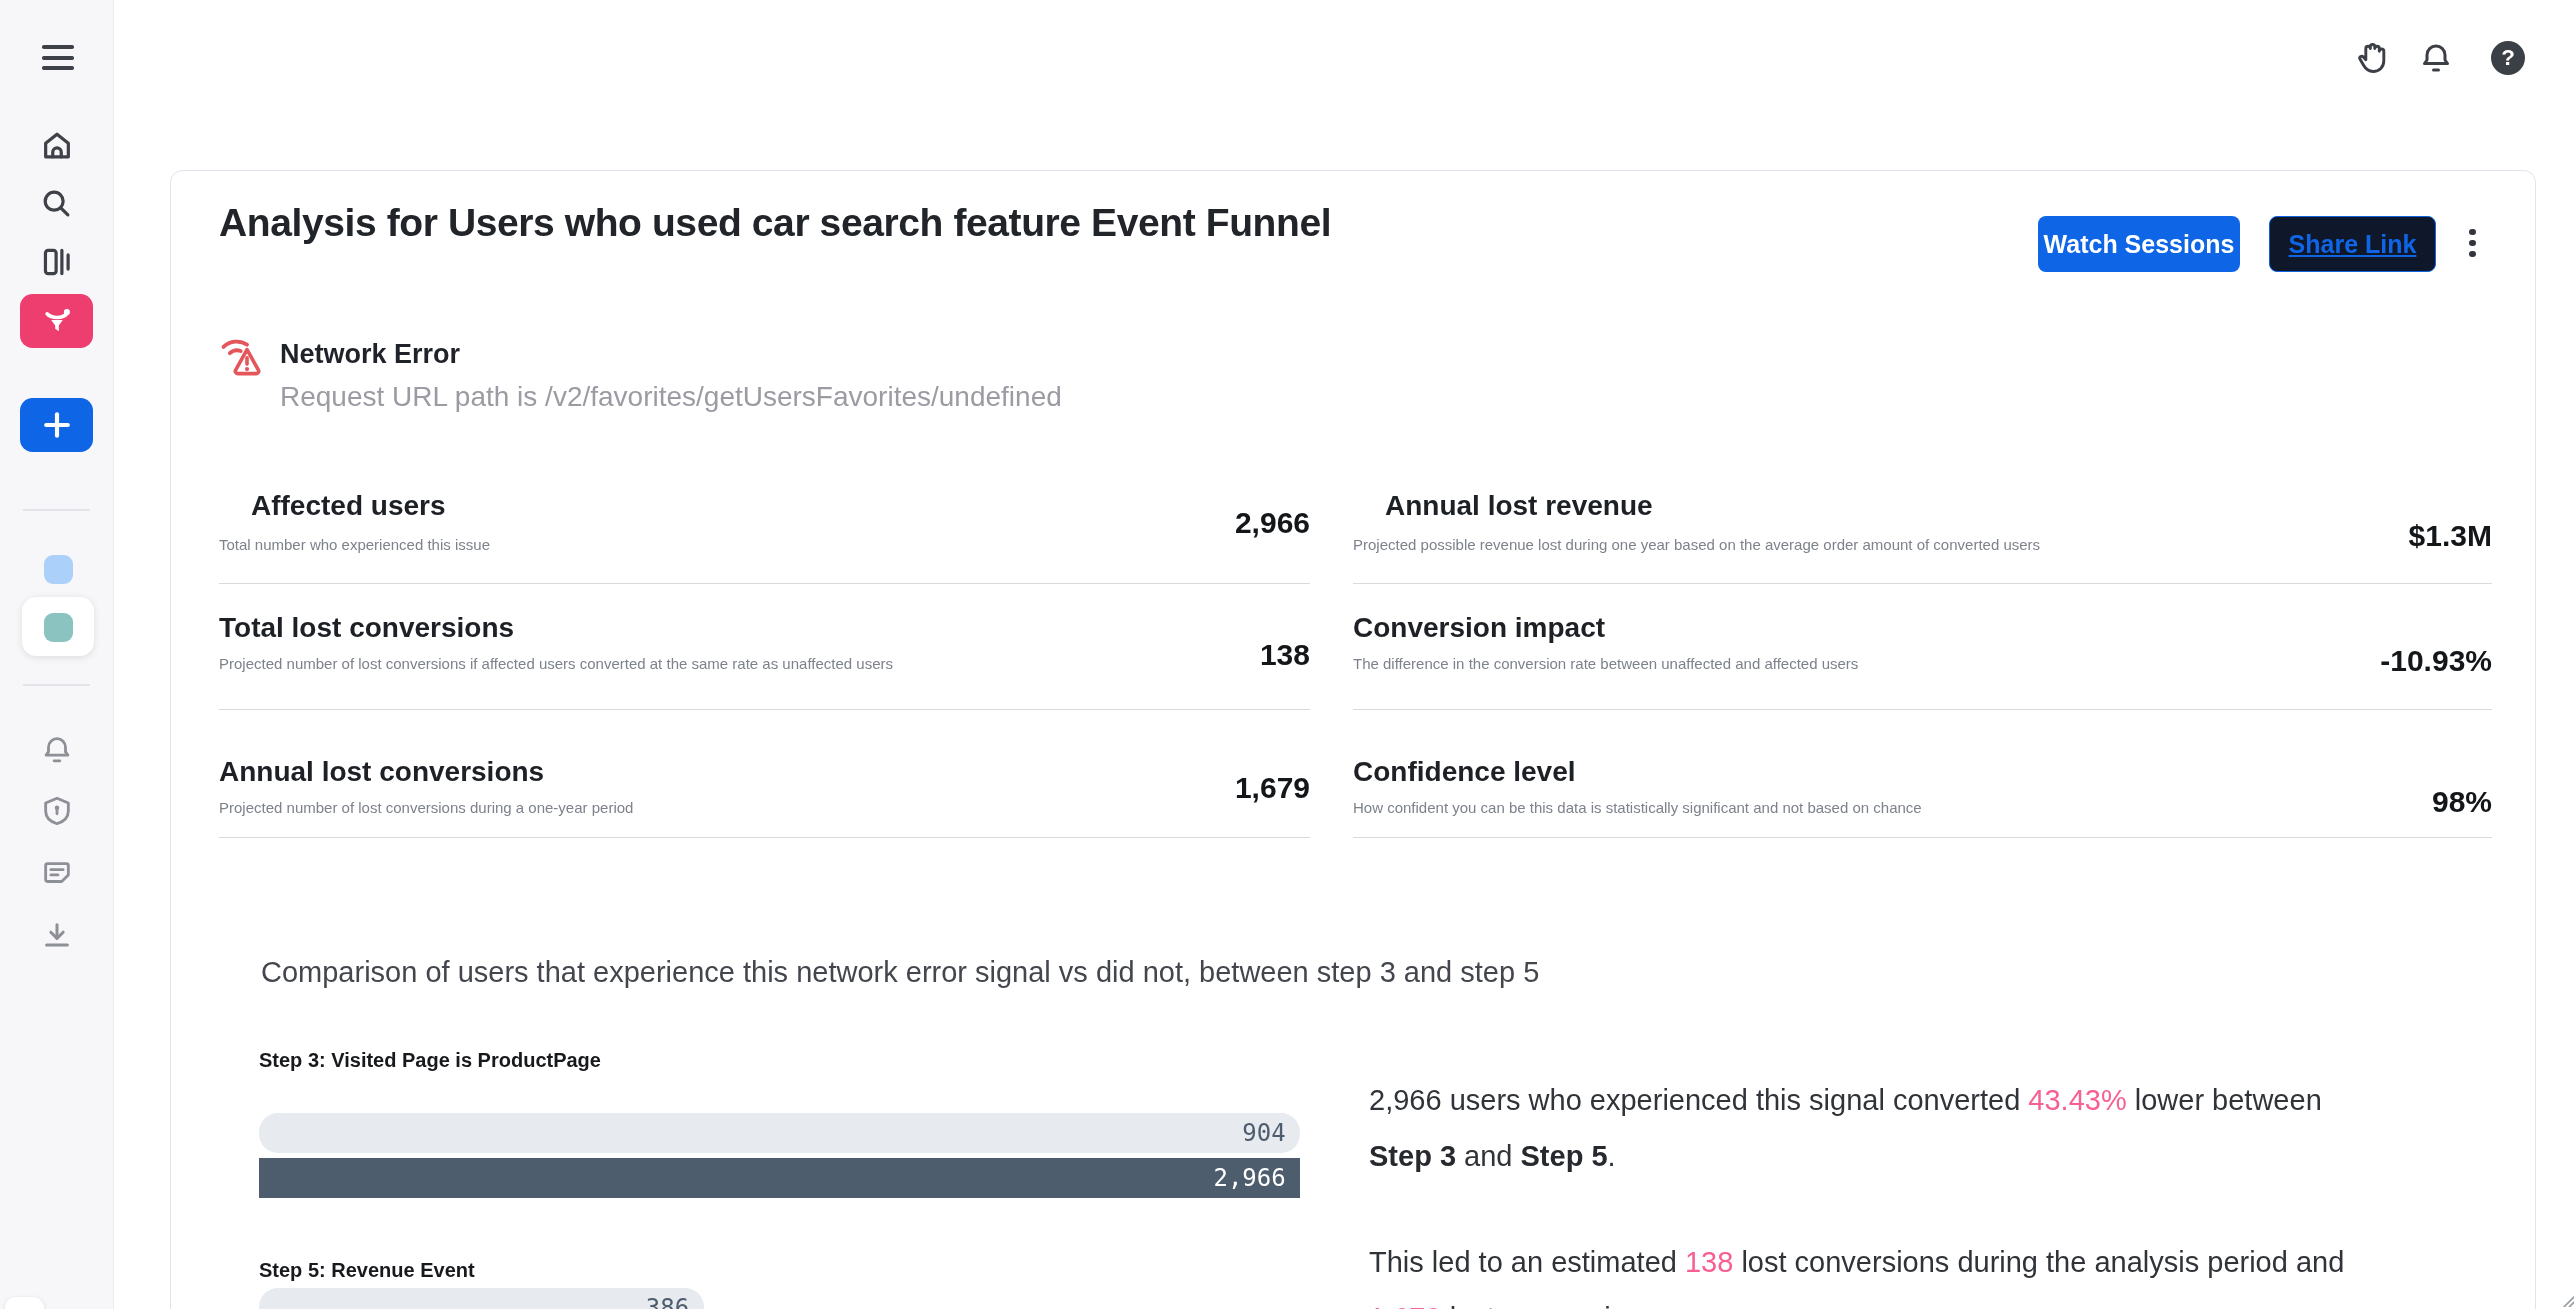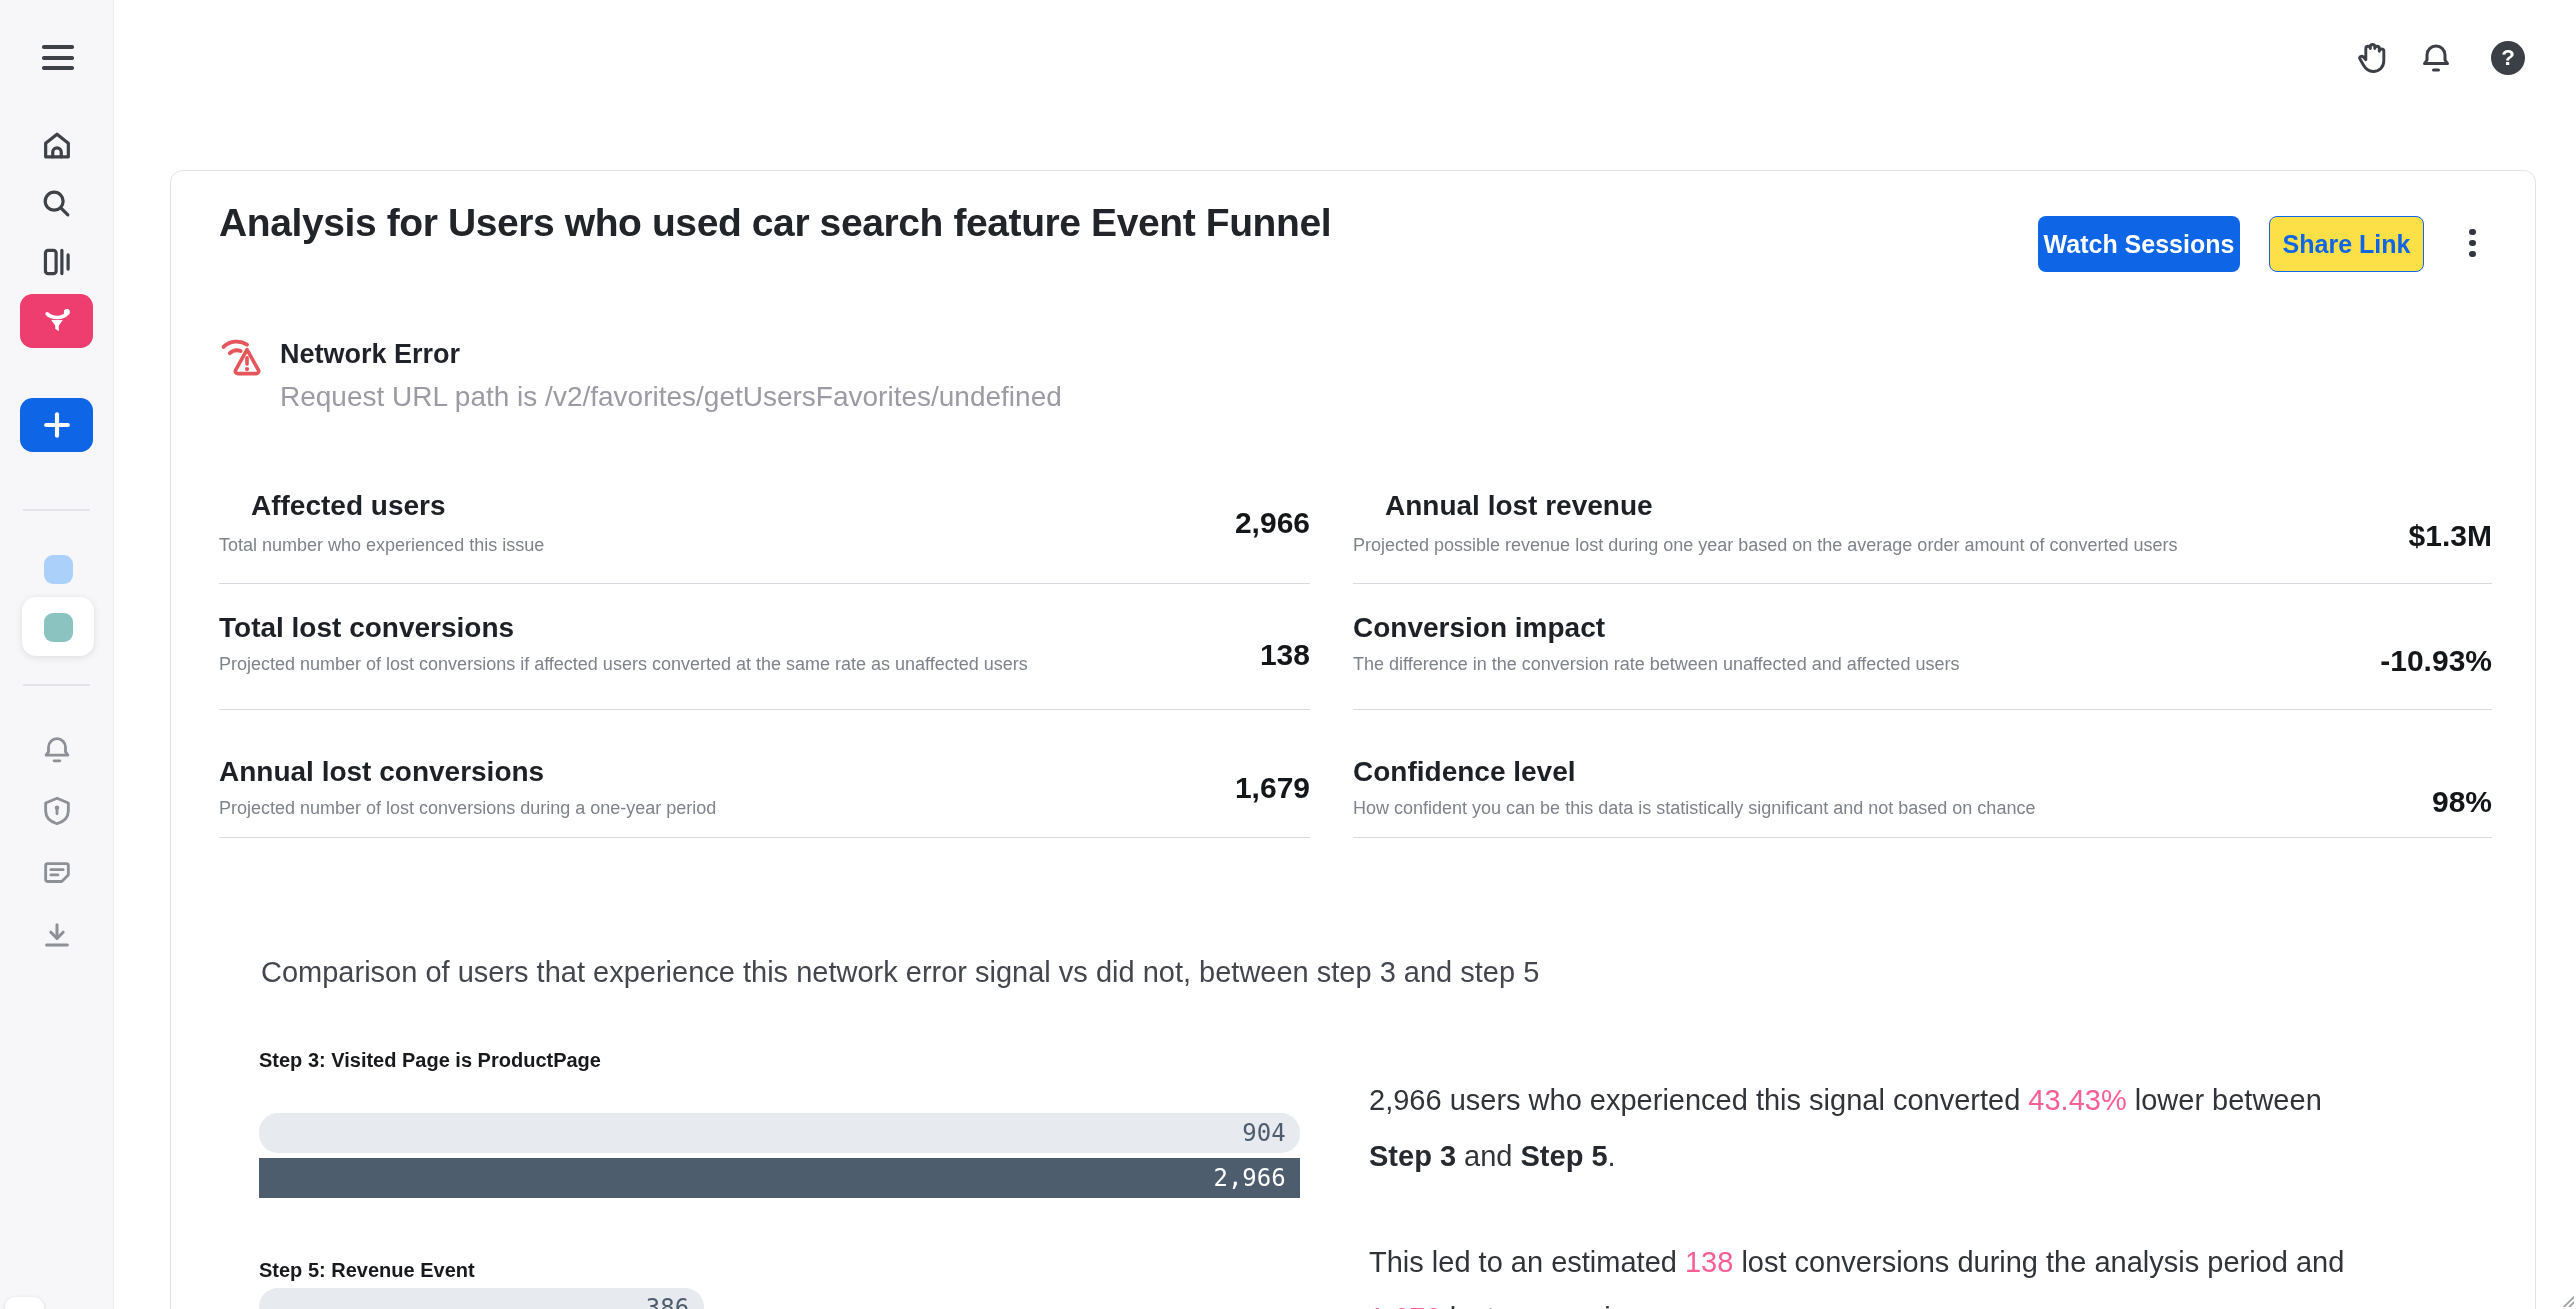--- a/index.html
+++ b/index.html
@@ -38,37 +38,37 @@
   
   .card { position:absolute; left:170px; top:170px; width:2366px; height:1164px;
           background:#fff; border:1.8px solid #e2e2ee; border-radius:12.5px; }
   .page-title { position:absolute; left:48px; top:30px; font-size:39px; font-weight:700;
                 color:#212529; letter-spacing:-0.4px; }
   .page-subtitle { position:absolute; left:48px; top:88px; font-size:23px; color:#3f434a; }
 
   .btn { position:absolute; top:45px; height:56px; border-radius:8px; font-size:25px; font-weight:700;
          display:flex; align-items:center; justify-content:center; cursor:pointer; }
   .btn.primary { left:1867px; width:202px; background:#0e66e7; color:#fff; }
-  .btn.secondary { left:2098px; width:155px; background:#fde047; color:#0e66e7; border:1.8px solid #0e66e7; }
+  .btn.secondary { left:2098px; width:167px; background:#0f172a; color:#0e66e7; border:1.8px solid #0e66e7;text-decoration:underline; }
   .kebab { position:absolute; left:2282px; top:48px; width:39px; height:48px; display:flex;
            flex-direction:column; align-items:center; justify-content:center; gap:4.5px; cursor:pointer; }
   .kebab i { width:6.3px; height:6.3px; border-radius:50%; background:#32363c; }
 
   .signal-icon { position:absolute; left:48px; top:161px; }
   .signal-title { position:absolute; left:109px; top:168px; font-size:27px; font-weight:700; color:#1f2329; }
   .signal-desc  { position:absolute; left:109px; top:210px; font-size:28px; color:#9b9ba3; }
 
   
   .mcol { position:absolute; top:296px; }
   .mcol.left  { left:48px;  width:1091px; }
   .mcol.right { left:1182px; width:1139px; }
   .mrow { position:relative; border-bottom:1.8px solid #d9d9e0; }
   .mrow.r1 { height:117px; } .mrow.r2 { height:126px; } .mrow.r3 { height:128px; }
   .mlabel { position:absolute; left:0; font-size:28px; font-weight:700; color:#1d2126; }
-  .mdesc  { position:absolute; left:0; font-size:18px; color:#7d828b; line-height:30px; max-width:936px; }
+  .mdesc  { position:absolute; left:0; font-size:15px; color:#7d828b; line-height:30px; max-width:936px; }
   .mvalue { position:absolute; right:0; font-size:30px; font-weight:700; color:#14171a; }
   .r1 .mlabel{top:23px;margin-left:32px;} .r1 .mdesc{top:63px;}
   .r2 .mlabel{top:28px;} .r2 .mdesc{top:65px;}
   .r3 .mlabel{top:46px;} .r3 .mdesc{top:83px;}
   .left  .r1 .mvalue{top:39px;} .right .r1 .mvalue{top:52px;}
   .left  .r2 .mvalue{top:54px;} .right .r2 .mvalue{top:60px;margin-left:48px;}
   .left  .r3 .mvalue{top:61px;} .right .r3 .mvalue{top:75px;}
 
   .cmp-heading { position:absolute; left:90px; top:785px; font-size:29px; color:#43474d; }
 

